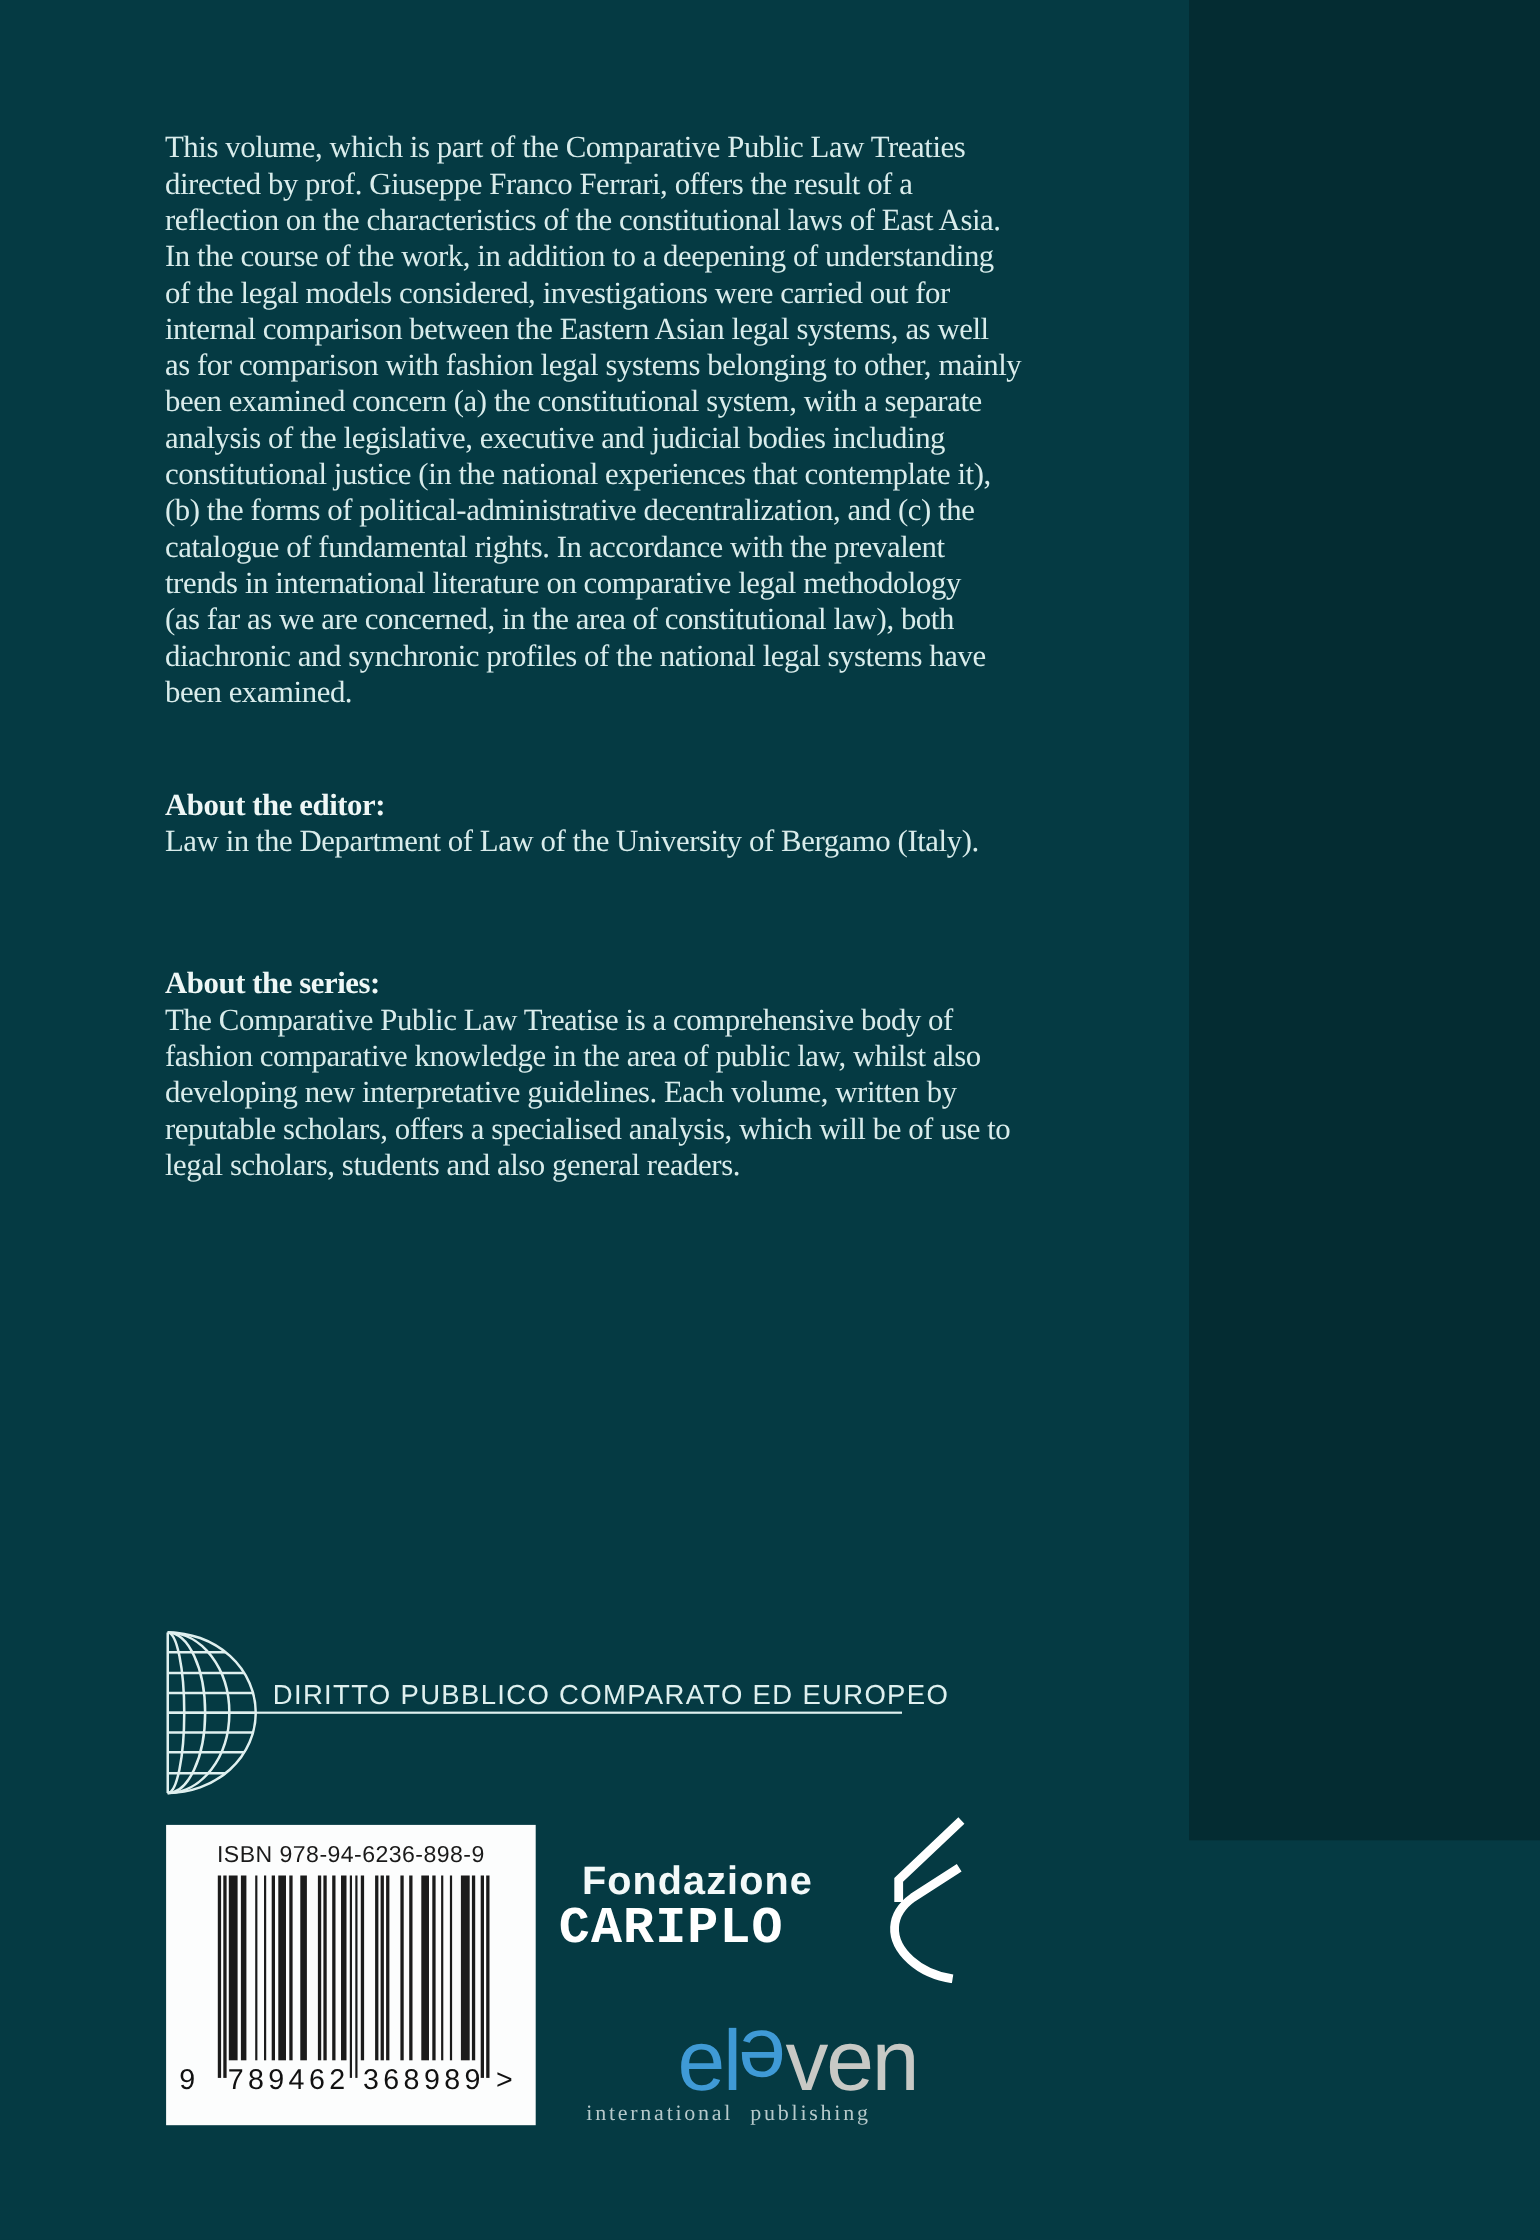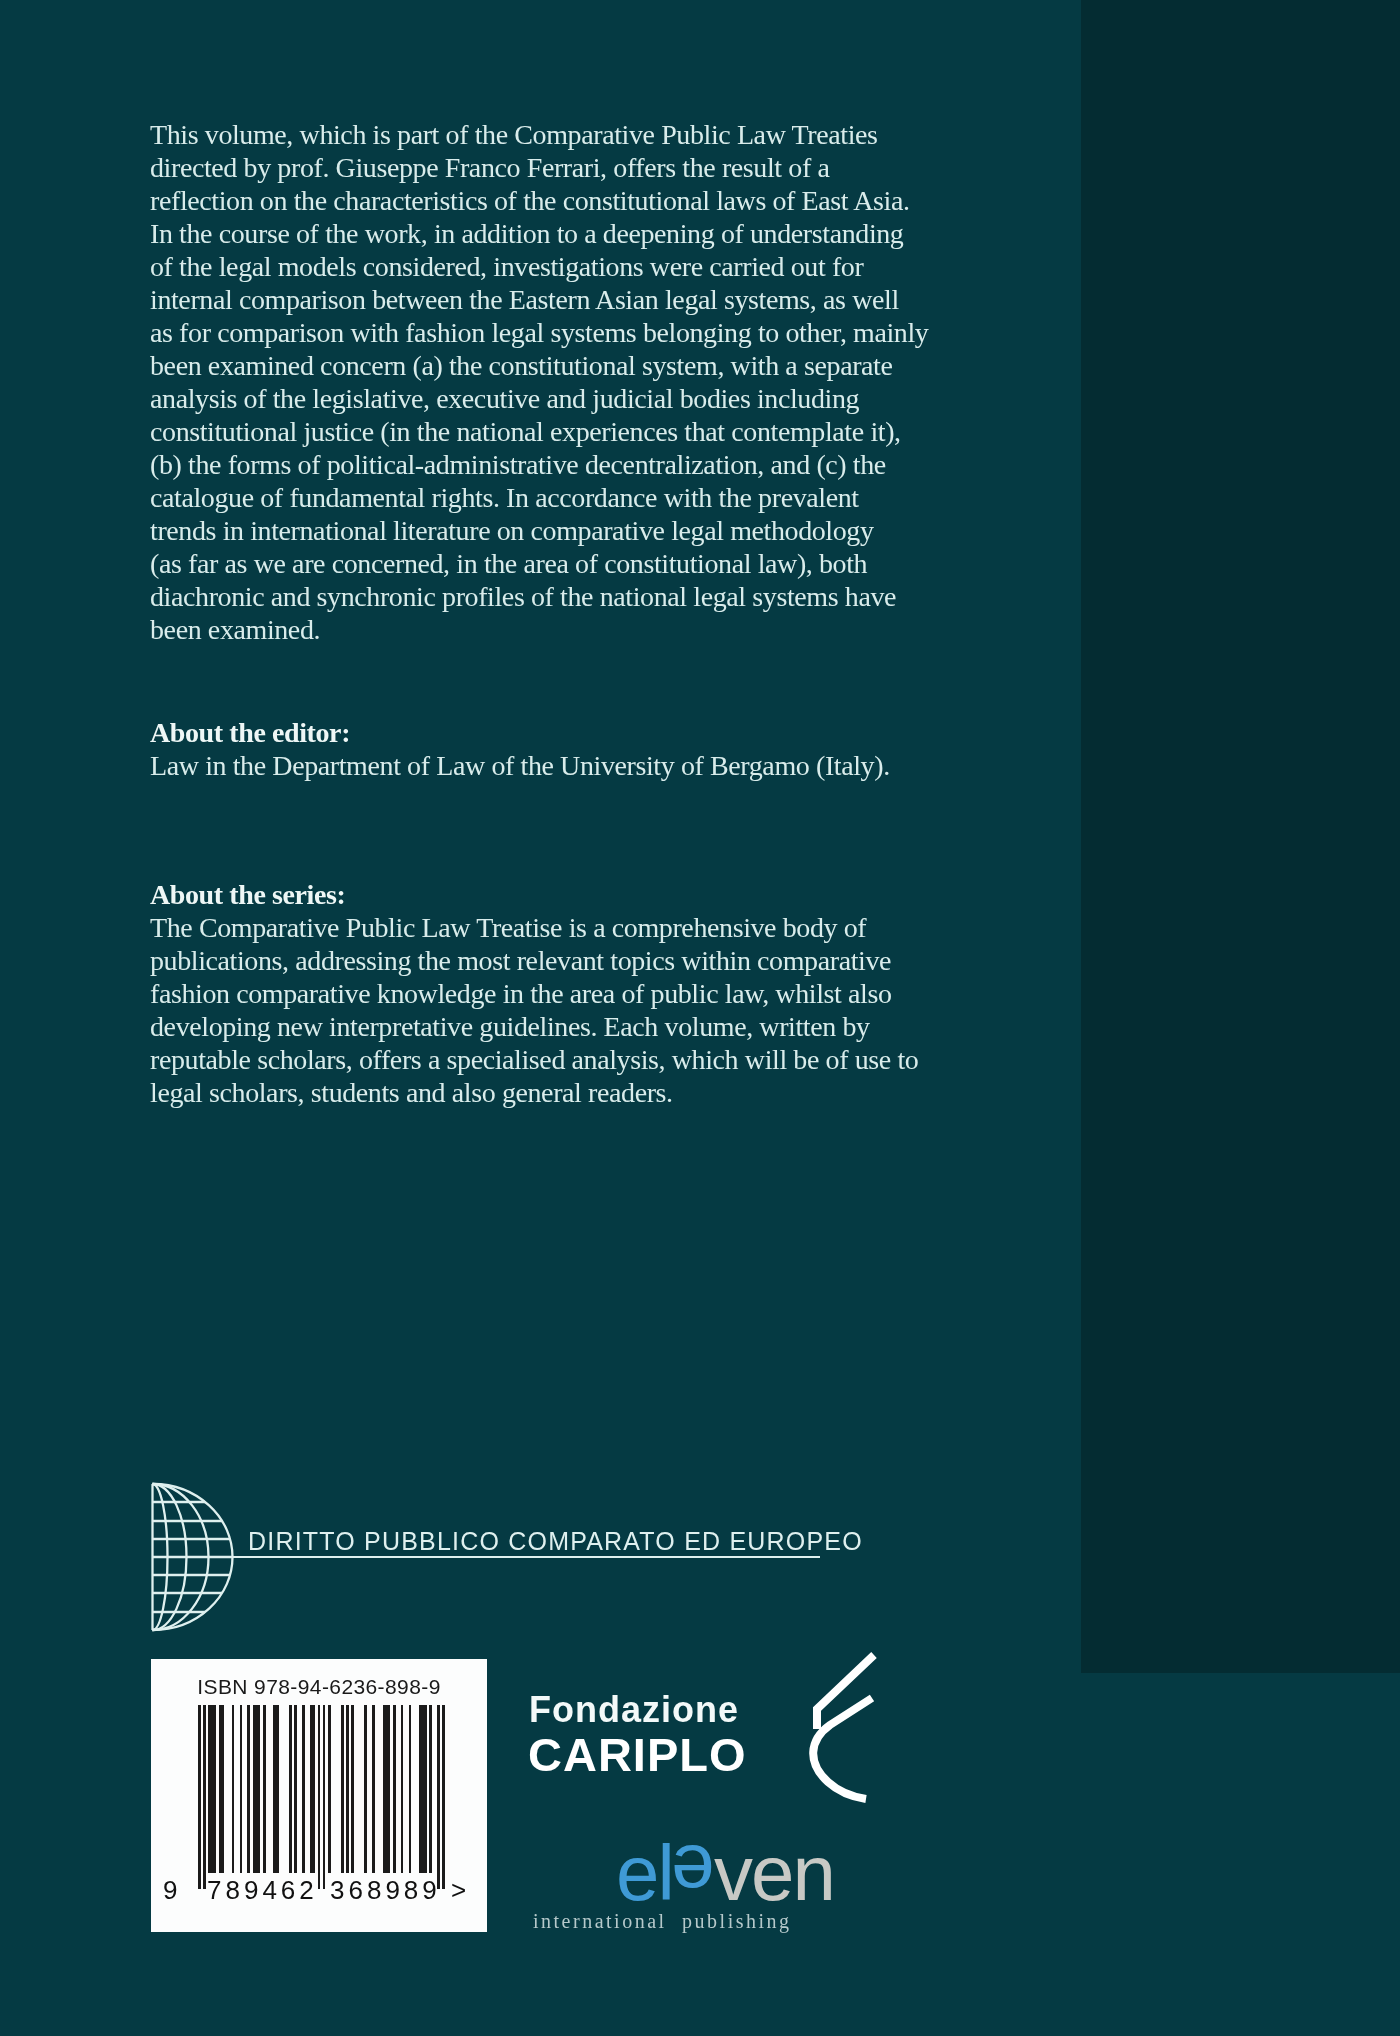--- a/index.html
+++ b/index.html
@@ -24,21 +24,21 @@
                 font-size:25px;letter-spacing:1.2px;color:var(--rule);white-space:nowrap;}
   .isbn-box{position:absolute;left:151px;top:1659px;width:336px;height:273px;background:#fcfdfd;}
   .isbn-label{position:absolute;left:0;right:0;top:16px;text-align:center;color:#1a1a1a;
               font-family:"Liberation Sans",sans-serif;font-size:21px;letter-spacing:0.4px;white-space:nowrap;}
   .barcode{position:absolute;left:47px;top:46px;width:247px;height:184px;}
   .barcode .bar{position:absolute;top:0;background:var(--bar);}
   .bc-digit{position:absolute;color:#111;font-family:"Liberation Sans",sans-serif;
             font-size:26px;top:216px;white-space:nowrap;}
   .fondazione{position:absolute;left:529px;top:1689px;font-family:"Liberation Sans",sans-serif;
               font-size:36px;font-weight:700;letter-spacing:1px;color:#f3f9f9;white-space:nowrap;}
-  .cariplo{position:absolute;left:528px;top:1727px;font-family:Liberation Sans, sans-serif;
+  .cariplo{position:absolute;left:508px;top:1727px;font-family:Liberation Mono, monospace;
            font-size:47px;font-weight:700;letter-spacing:1px;color:#ffffff;white-space:nowrap;}
   .cariplo-mark{position:absolute;left:806px;top:1651px;}
   .eleven{position:absolute;left:616px;top:1834px;font-family:"Liberation Sans",sans-serif;
           font-size:78px;line-height:1;letter-spacing:-2px;white-space:nowrap;}
   .eleven .blue{color:var(--blue);}
   .eleven .gray{color:var(--lgray);}
   .eleven .mirrored{display:inline-block;transform:rotate(180deg);}
   .eleven-tagline{position:absolute;left:533px;top:1910px;font-family:"Liberation Serif",serif;
                   font-size:20px;letter-spacing:2.5px;word-spacing:8px;color:var(--tag);white-space:nowrap;}
   svg{display:block;}
@@ -69,21 +69,20 @@
 
 <div id="editor-block" class="textcol">
   <div class="text-line heading">About the editor:</div>
   <div class="text-line">Law in the Department of Law of the University of Bergamo (Italy).</div>
 </div>
 
 <div id="series-block" class="textcol">
   <div class="text-line heading">About the series:</div>
   <div>
       <div class="text-line">The Comparative Public Law Treatise is a comprehensive body of</div>
-      <div class="text-line">publications, addressing the most relevant topics within comparative</div>
       <div class="text-line">fashion comparative knowledge in the area of public law, whilst also</div>
       <div class="text-line">developing new interpretative guidelines. Each volume, written by</div>
       <div class="text-line">reputable scholars, offers a specialised analysis, which will be of use to</div>
       <div class="text-line">legal scholars, students and also general readers.</div>
     </div>
 </div>
 
 <div class="series-rule"></div>
 <svg class="globe" width="84" height="152" viewBox="0 0 84 152" fill="none" stroke="#dff0ef" stroke-width="2.3">
   <line x1="2.5" y1="3" x2="2.5" y2="149"></line>

